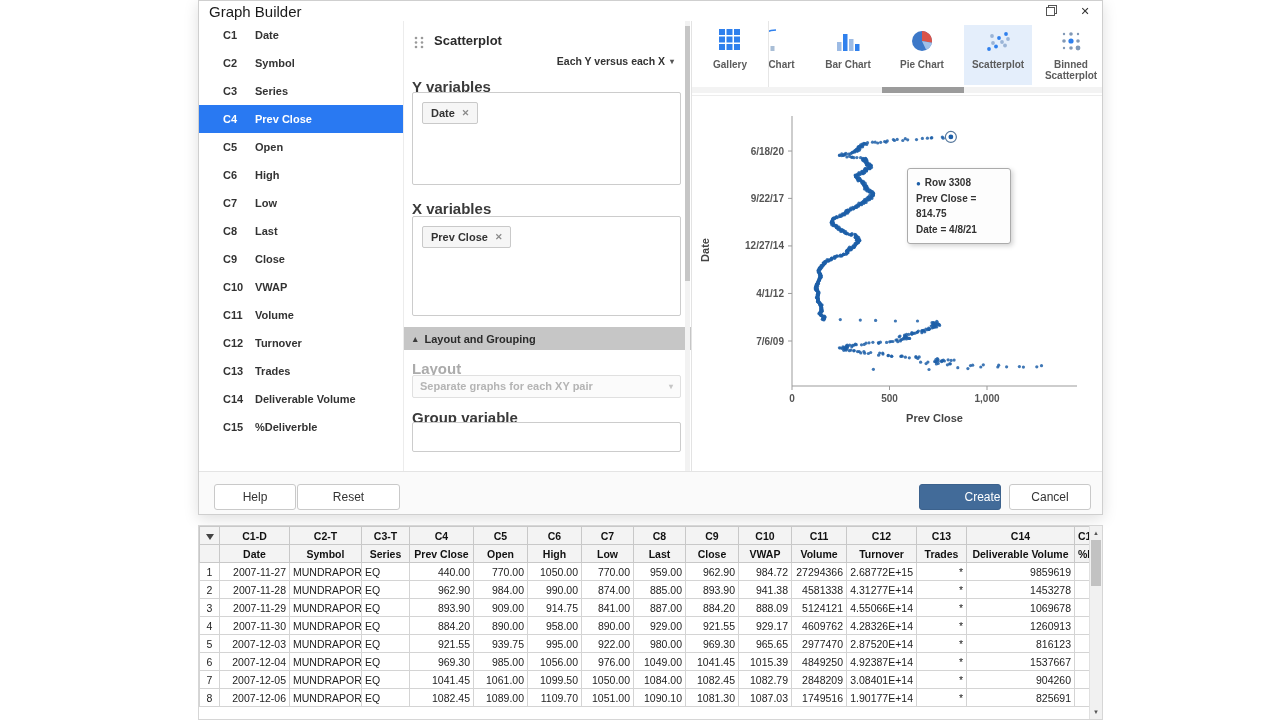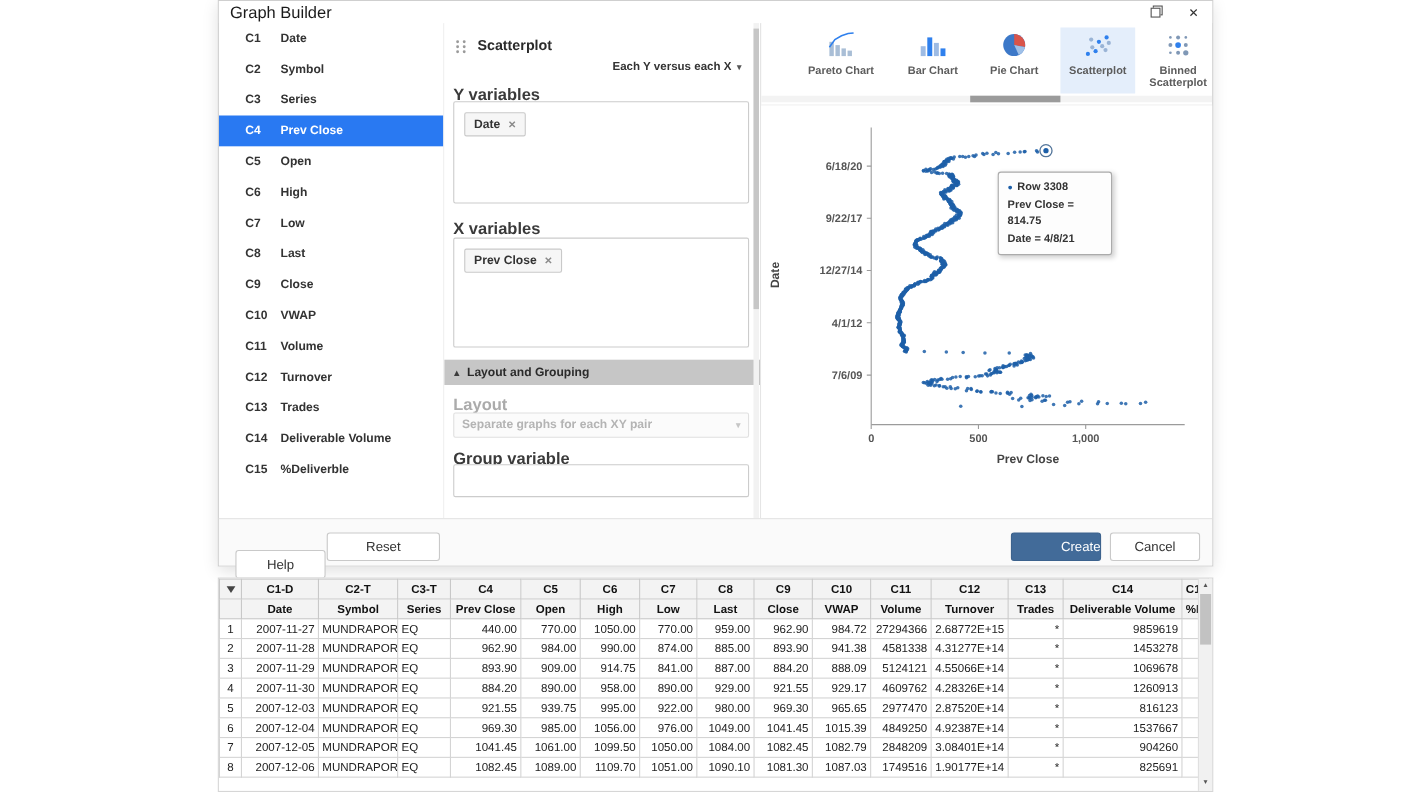--- a/index.html
+++ b/index.html
@@ -63,30 +63,30 @@
   .gal-item.selected { background:#e4eefb; }
   .gal-item.gal-tab { background:#fff; top:0; height:66px; padding-top:4px; border-right:1px solid #e6e6e6; }
   .h-scroll { position:absolute; left:0; right:0; top:66px; height:6px; background:#f3f3f3; cursor:pointer; }
   .h-thumb { position:absolute; left:190px; top:0; width:82px; height:6px; background:#9b9b9b; }
 
   .chart { position:absolute; left:0; right:0; top:75px; bottom:0; background:#fff; }
   #plot-svg { position:absolute; left:0; top:0; }
   .axis-xlabel { position:absolute; left:100px; top:316px; width:285px; text-align:center; font-size:11px; color:#444; }
   .axis-ylabel { position:absolute; left:-152px; top:148px; width:330px; text-align:center; font-size:11px; color:#444;
                  transform:rotate(-90deg); }
-  .tooltip { position:absolute; left:215px; top:60px; width:104px; background:#fdfdfd; border:1px solid #ababab; border-radius:3px;
+  .tooltip { position:absolute; left:215px; top:72px; width:104px; background:#fdfdfd; border:1px solid #ababab; border-radius:3px;
              box-shadow:2px 2px 5px rgba(0,0,0,.18); font-size:10px; color:#333; padding:6px 8px; line-height:1.55; z-index:2; }
   .tt-dot { color:#1d5fa8; font-size:8px; margin-right:4px; }
 
   
   .footer { position:absolute; left:0; right:0; bottom:0; height:43px; background:#fafafa; border-top:1px solid #e4e4e4; }
   .btn { position:absolute; top:12px; height:26px; border-radius:3px; font-size:12px; display:flex; align-items:center;
          justify-content:center; cursor:pointer; }
   .btn.light { background:#fff; border:1px solid #c9c9c9; color:#333; }
-  #btn-help { left:15px; width:82px;margin-top:16px; }
+  #btn-help { left:15px; width:82px; }
   #btn-reset { left:98px; width:103px; }
   #btn-create { left:720px; width:82px; background:#426b99; border:1px solid #3c628d; color:#fff;padding-left:45px; }
   #btn-cancel { left:810px; width:82px; }
 
   
   .worksheet { position:absolute; left:198px; top:525px; width:905px; height:195px; background:#fff;
                border:1px solid #d6d6d6; overflow:hidden; }
   #ws-table { border-collapse:collapse; table-layout:fixed; width:899px; }
   #ws-table th, #ws-table td { border:1px solid #d4d4d4; font-size:10.5px; height:18px; padding:0 3px;
                                overflow:hidden; white-space:nowrap; }
@@ -235,20 +235,38 @@
         <div class="panel-scrollbar">
           <div class="panel-thumb"></div>
         </div>
       </div>
 
       <div class="right">
         <div class="gallery" id="gallery">
           <div class="h-scroll">
             <div class="h-thumb"></div>
           </div>
+        <div class="gal-item gal-tab" style="left: 0px; width: 77px; z-index: 3;">
+              <div class="gi">
+                <svg width="23" height="24" viewBox="0 0 23 24">
+                  <g fill="#2f80ed">
+                    <rect x="0" y="0" width="6" height="6"></rect>
+                    <rect x="7.5" y="0" width="6" height="6"></rect>
+                    <rect x="15" y="0" width="6" height="6"></rect>
+                    <rect x="0" y="7.5" width="6" height="6"></rect>
+                    <rect x="7.5" y="7.5" width="6" height="6"></rect>
+                    <rect x="15" y="7.5" width="6" height="6"></rect>
+                    <rect x="0" y="15" width="6" height="6"></rect>
+                    <rect x="7.5" y="15" width="6" height="6"></rect>
+                    <rect x="15" y="15" width="6" height="6"></rect>
+                  </g>
+                </svg>
+              </div>
+              <div class="gl">Gallery</div>
+            </div>
             <div class="gal-item" style="left: 30px; width: 85px; z-index: 1;">
               <div class="gi">
                 <svg width="24" height="25" viewBox="0 0 24 25">
                   <g fill="#a9bed6">
                     <rect x="1" y="10" width="4" height="13"></rect>
                     <rect x="6.5" y="13" width="4" height="10"></rect>
                     <rect x="12" y="16" width="4" height="7"></rect>
                     <rect x="17.5" y="18" width="4" height="5"></rect>
                   </g>
                   <polyline points="1,15 6,8 12,4.5 18,2.5 23,2" fill="none" stroke="#2f80ed" stroke-width="1.4"></polyline>

